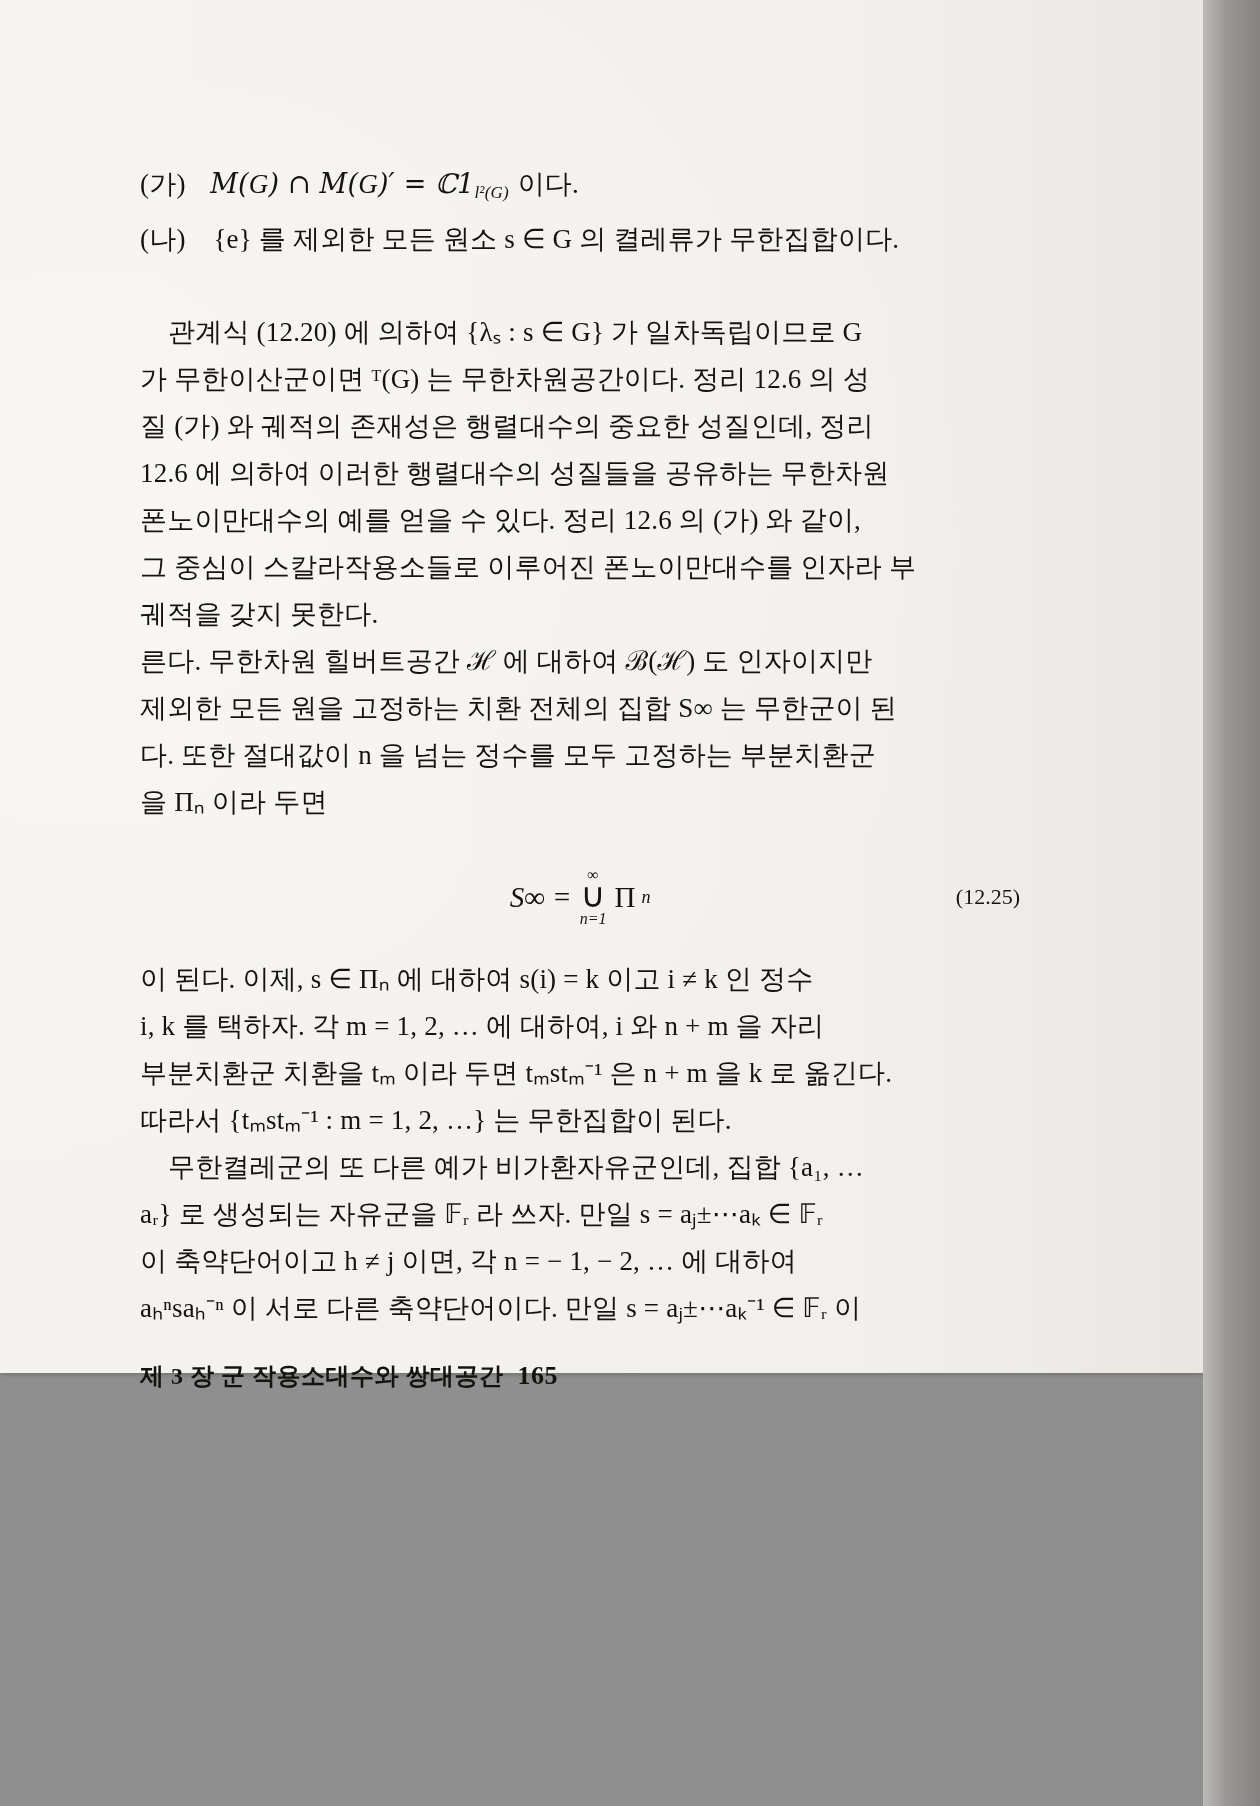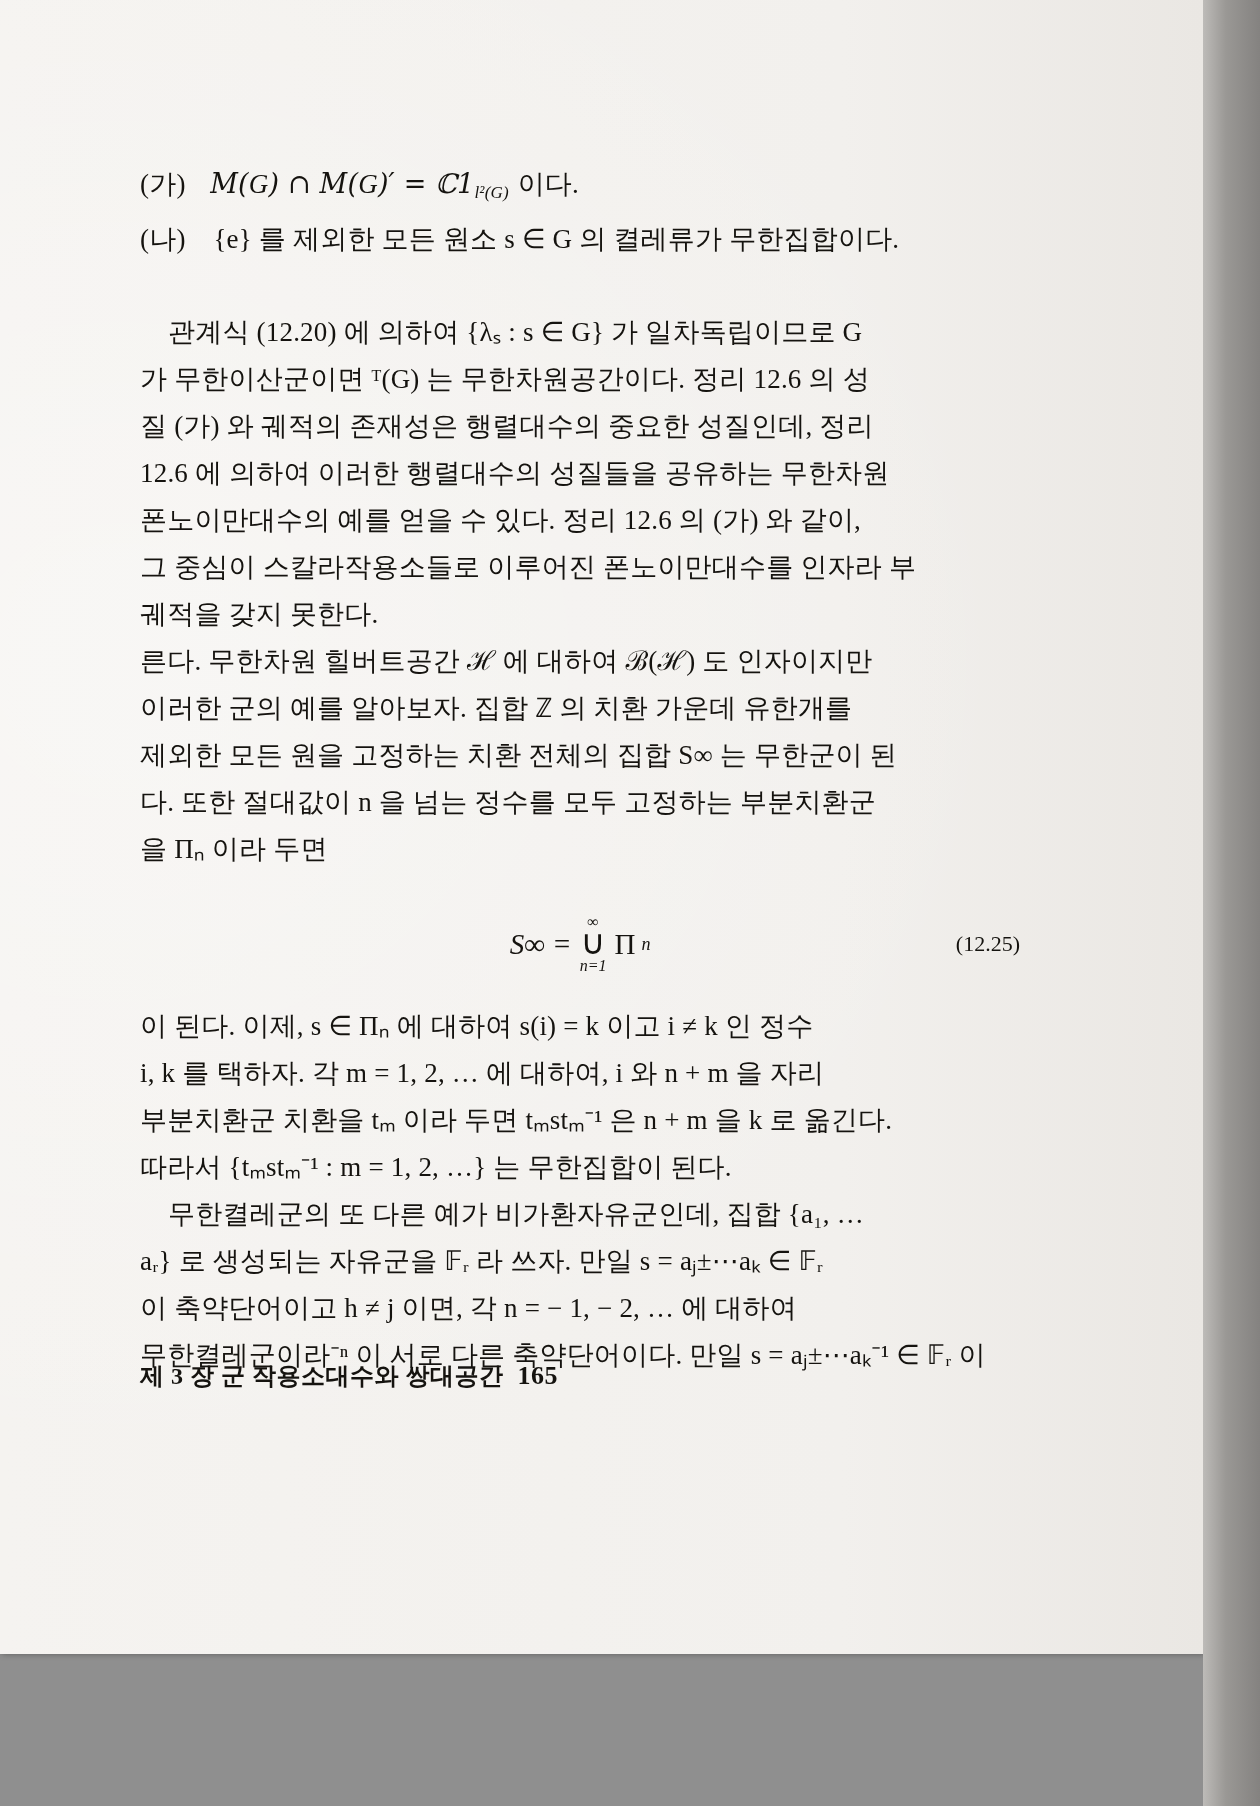--- a/index.html
+++ b/index.html
@@ -17,21 +17,21 @@
     width: 1260px;
     height: 1806px;
     background: #8f8f8f;
     overflow: hidden;
   }
   .page {
     position: absolute;
     left: 0;
     top: 0;
     width: 1203px;
-    height: 1654px;
+    height: 1373px;
     background: #f3f1ee;
     box-shadow: 2px 0 6px rgba(0,0,0,0.35);
   }
   .page-inner {
     position: absolute;
     left: 0;
     top: 0;
     right: 0;
     bottom: 0;
     background:
@@ -149,21 +149,20 @@
         <div class="line"><span>가  무한이산군이면  ᵀ(G) 는  무한차원공간이다.  정리 12.6 의  성</span></div>
         <div class="line"><span>질  (가) 와  궤적의  존재성은  행렬대수의  중요한  성질인데,  정리</span></div>
         <div class="line"><span>12.6 에  의하여  이러한  행렬대수의  성질들을  공유하는  무한차원</span></div>
         <div class="line"><span>폰노이만대수의  예를  얻을  수  있다.  정리 12.6 의  (가) 와  같이,</span></div>
         <div class="line"><span>그  중심이  스칼라작용소들로  이루어진  폰노이만대수를  인자라  부</span></div>
         <div class="line"><span>궤적을  갖지  못한다.</span></div>
         <div class="line"><span>른다.  무한차원  힐버트공간  ℋ 에  대하여  ℬ(ℋ) 도  인자이지만</span></div>
       </div>
 
       <div class="block">
-        <div class="line"><span>이러한  군의  예를  알아보자.  집합  ℤ 의  치환  가운데  유한개를</span></div>
         <div class="line"><span>제외한  모든  원을  고정하는  치환  전체의  집합  S∞ 는  무한군이  된</span></div>
         <div class="line"><span>다.  또한  절대값이  n 을  넘는  정수를  모두  고정하는  부분치환군</span></div>
         <div class="line"><span>을  Πₙ 이라  두면</span></div>
       </div>
 
       <div class="eqn-row">
         <div class="eqn">
           <span class="it">S∞ =</span>
           <span class="bigop">
             <span class="top">∞</span>
@@ -180,21 +179,21 @@
         <div class="line"><span>이  된다.  이제,  s ∈ Πₙ 에  대하여  s(i) = k 이고  i ≠ k 인  정수</span></div>
         <div class="line"><span>i, k 를  택하자.  각  m = 1, 2, … 에  대하여,  i 와  n + m 을  자리</span></div>
         <div class="line"><span>부분치환군  치환을  tₘ 이라  두면  tₘstₘ⁻¹ 은  n + m 을  k 로  옮긴다.</span></div>
         <div class="line"><span>따라서  {tₘstₘ⁻¹ : m = 1, 2, …} 는  무한집합이  된다.</span></div>
       </div>
 
       <div class="block">
         <div class="line"><span class="indent"></span><span>무한켤레군의  또  다른  예가  비가환자유군인데,  집합  {a₁, …</span></div>
         <div class="line"><span>aᵣ} 로  생성되는  자유군을  𝔽ᵣ 라  쓰자.  만일  s = aⱼ±⋯aₖ ∈ 𝔽ᵣ</span></div>
         <div class="line"><span>이  축약단어이고  h ≠ j 이면,  각  n = − 1, − 2, … 에  대하여</span></div>
-        <div class="line"><span>무한켤레군이라⁻ⁿ 이  서로  다른  축약단어이다.  만일  s = aⱼ±⋯aₖ⁻¹ ∈ 𝔽ᵣ 이</span></div>
+        <div class="line"><span>aₕⁿsaₕ⁻ⁿ 이  서로  다른  축약단어이다.  만일  s = aⱼ±⋯aₖ⁻¹ ∈ 𝔽ᵣ 이</span></div>
       </div>
 
     </div>
 
     <div class="footer">
       <span>제 3 장   군 작용소대수와 쌍대공간</span><span class="pg">165</span>
     </div>
   </div>
 
   <div class="gutter"></div>

